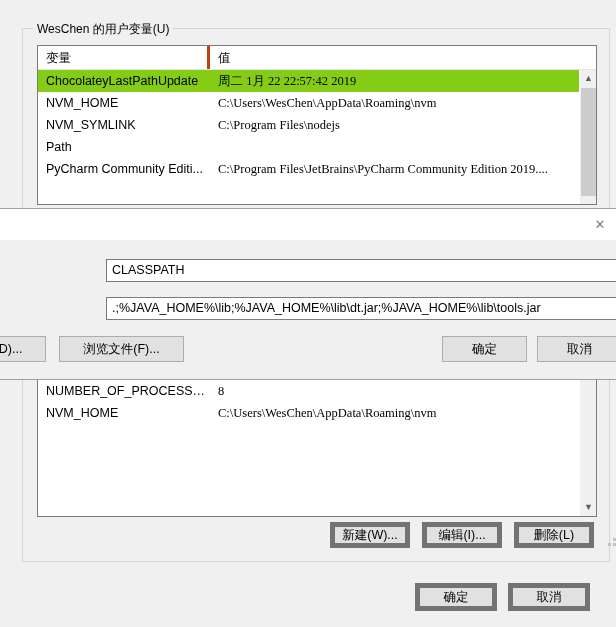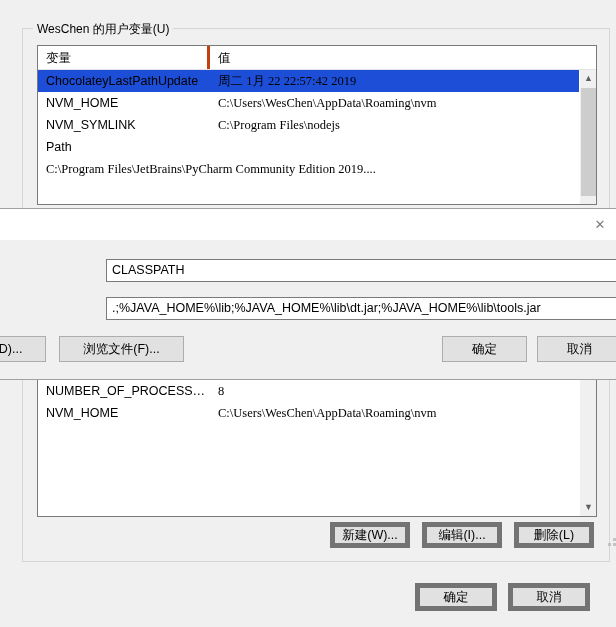--- a/index.html
+++ b/index.html
@@ -97,21 +97,21 @@
   #user-list .lv-body { top: 24px; bottom: 0; }
   #system-list .lv-body { top: 0; bottom: 0; }
 
   .lv-row {
     display: flex;
     height: 22px;
     align-items: center;
     box-sizing: border-box;
     white-space: nowrap;
   }
-  .lv-row.selected { background: #1d4ed8; }
+  .lv-row.selected { background: #84cc16; }
   .lv-row .cell {
     font-size: 12.5px;
     color: #000;
     padding-left: 8px;
     box-sizing: border-box;
     overflow: hidden;
     text-overflow: ellipsis;
     white-space: nowrap;
   }
   .cell.col-name { width: 172px; }
@@ -277,20 +277,21 @@
             <div class="cell col-value">C:\Users\WesChen\AppData\Roaming\nvm</div>
           </div>
           <div class="lv-row">
             <div class="cell col-name">NVM_SYMLINK</div>
             <div class="cell col-value">C:\Program Files\nodejs</div>
           </div>
           <div class="lv-row">
             <div class="cell col-name">Path</div>
           </div>
           <div class="lv-row">
+            <div class="cell col-name">PyCharm Community Editi...</div>
             <div class="cell col-value">C:\Program Files\JetBrains\PyCharm Community Edition 2019....</div>
           </div>
         </div>
       <div class="vscroll">
         <div class="sb-arrow up">▲</div>
         <div class="sb-thumb" style="top:18px;height:108px;"></div>
       </div>
     </div>
   </div>
 

